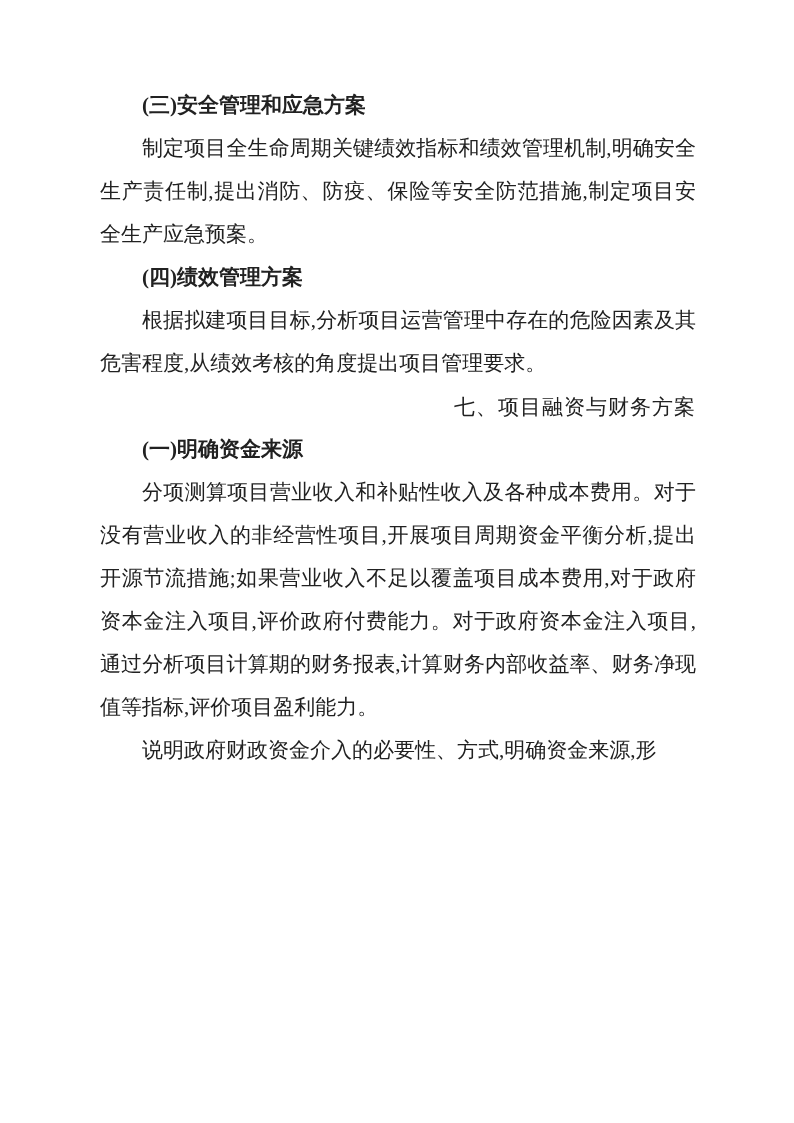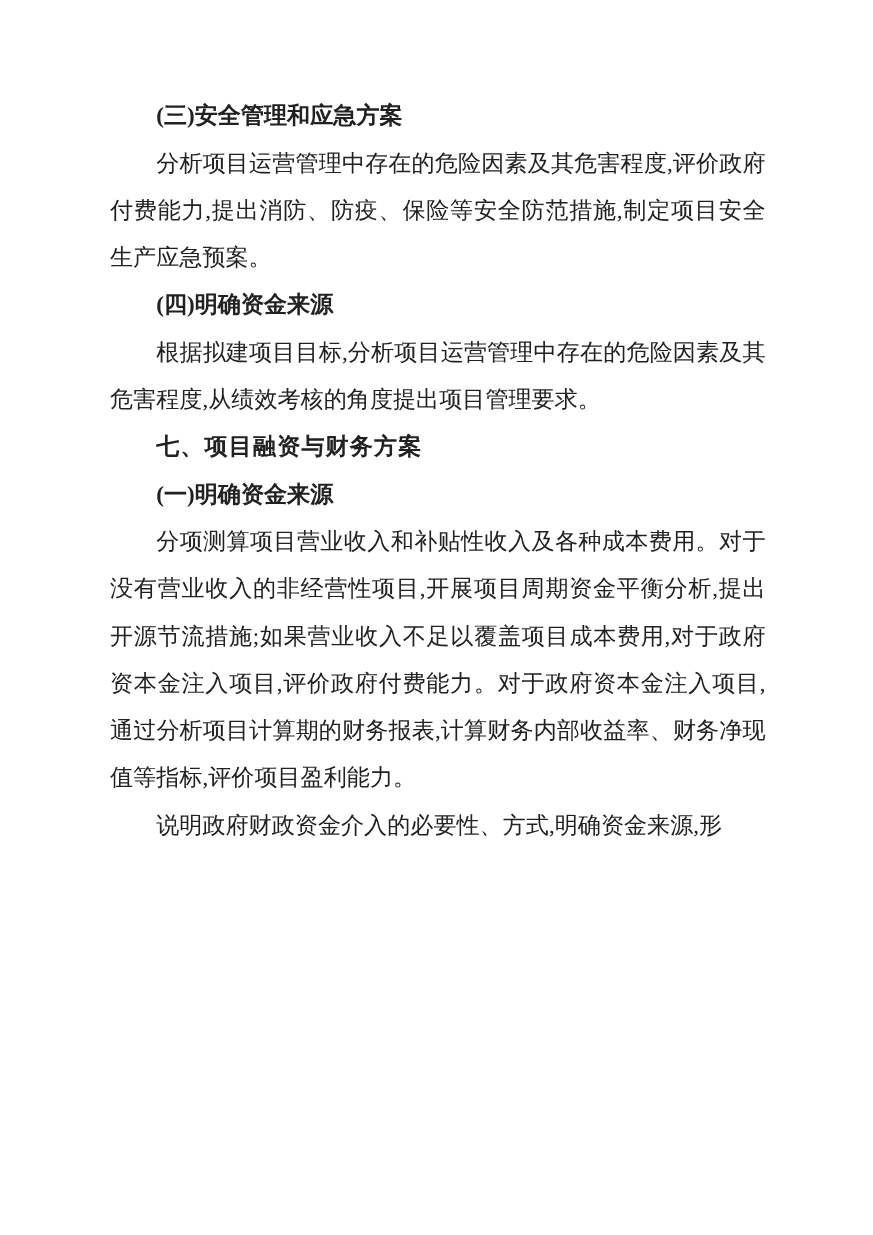--- a/index.html
+++ b/index.html
@@ -28,43 +28,44 @@
     line-height: 43px;
     text-indent: 2em;
   }
   p.block {
     text-align: justify;
   }
   .h3 {
     font-weight: bold;
   }
   .h2 {
-    font-weight: bold;
+    font-weight: normal;
     font-family: "Liberation Sans", "DejaVu Sans", sans-serif;
     letter-spacing: 1px;
+    text-align: right;
   }
   .footer {
     position: absolute;
     left: 0;
     right: 0;
     top: 1034px;
     text-align: center;
     font-size: 15px;
     line-height: 24px;
     color: #333333;
   }
 </style>
 </head>
 <body>
 
 <div class="page">
   <div class="content">
     <h3 class="block h3">(三)安全管理和应急方案</h3>
-    <p class="block">分析项目运营管理中存在的危险因素及其危害程度,评价政府付费能力,提出消防、防疫、保险等安全防范措施,制定项目安全生产应急预案。</p>
-    <h3 class="block h3">(四)明确资金来源</h3>
+    <p class="block">制定项目全生命周期关键绩效指标和绩效管理机制,明确安全生产责任制,提出消防、防疫、保险等安全防范措施,制定项目安全生产应急预案。</p>
+    <h3 class="block h3">(四)绩效管理方案</h3>
     <p class="block">根据拟建项目目标,分析项目运营管理中存在的危险因素及其危害程度,从绩效考核的角度提出项目管理要求。</p>
     <h2 class="block h2">七、项目融资与财务方案</h2>
     <h3 class="block h3">(一)明确资金来源</h3>
     <p class="block">分项测算项目营业收入和补贴性收入及各种成本费用。对于没有营业收入的非经营性项目,开展项目周期资金平衡分析,提出开源节流措施;如果营业收入不足以覆盖项目成本费用,对于政府资本金注入项目,评价政府付费能力。对于政府资本金注入项目,通过分析项目计算期的财务报表,计算财务内部收益率、财务净现值等指标,评价项目盈利能力。</p>
     <p class="block">说明政府财政资金介入的必要性、方式,明确资金来源,形</p>
   </div>
   <div class="footer">
     <span>6</span>
   </div>
 </div>

